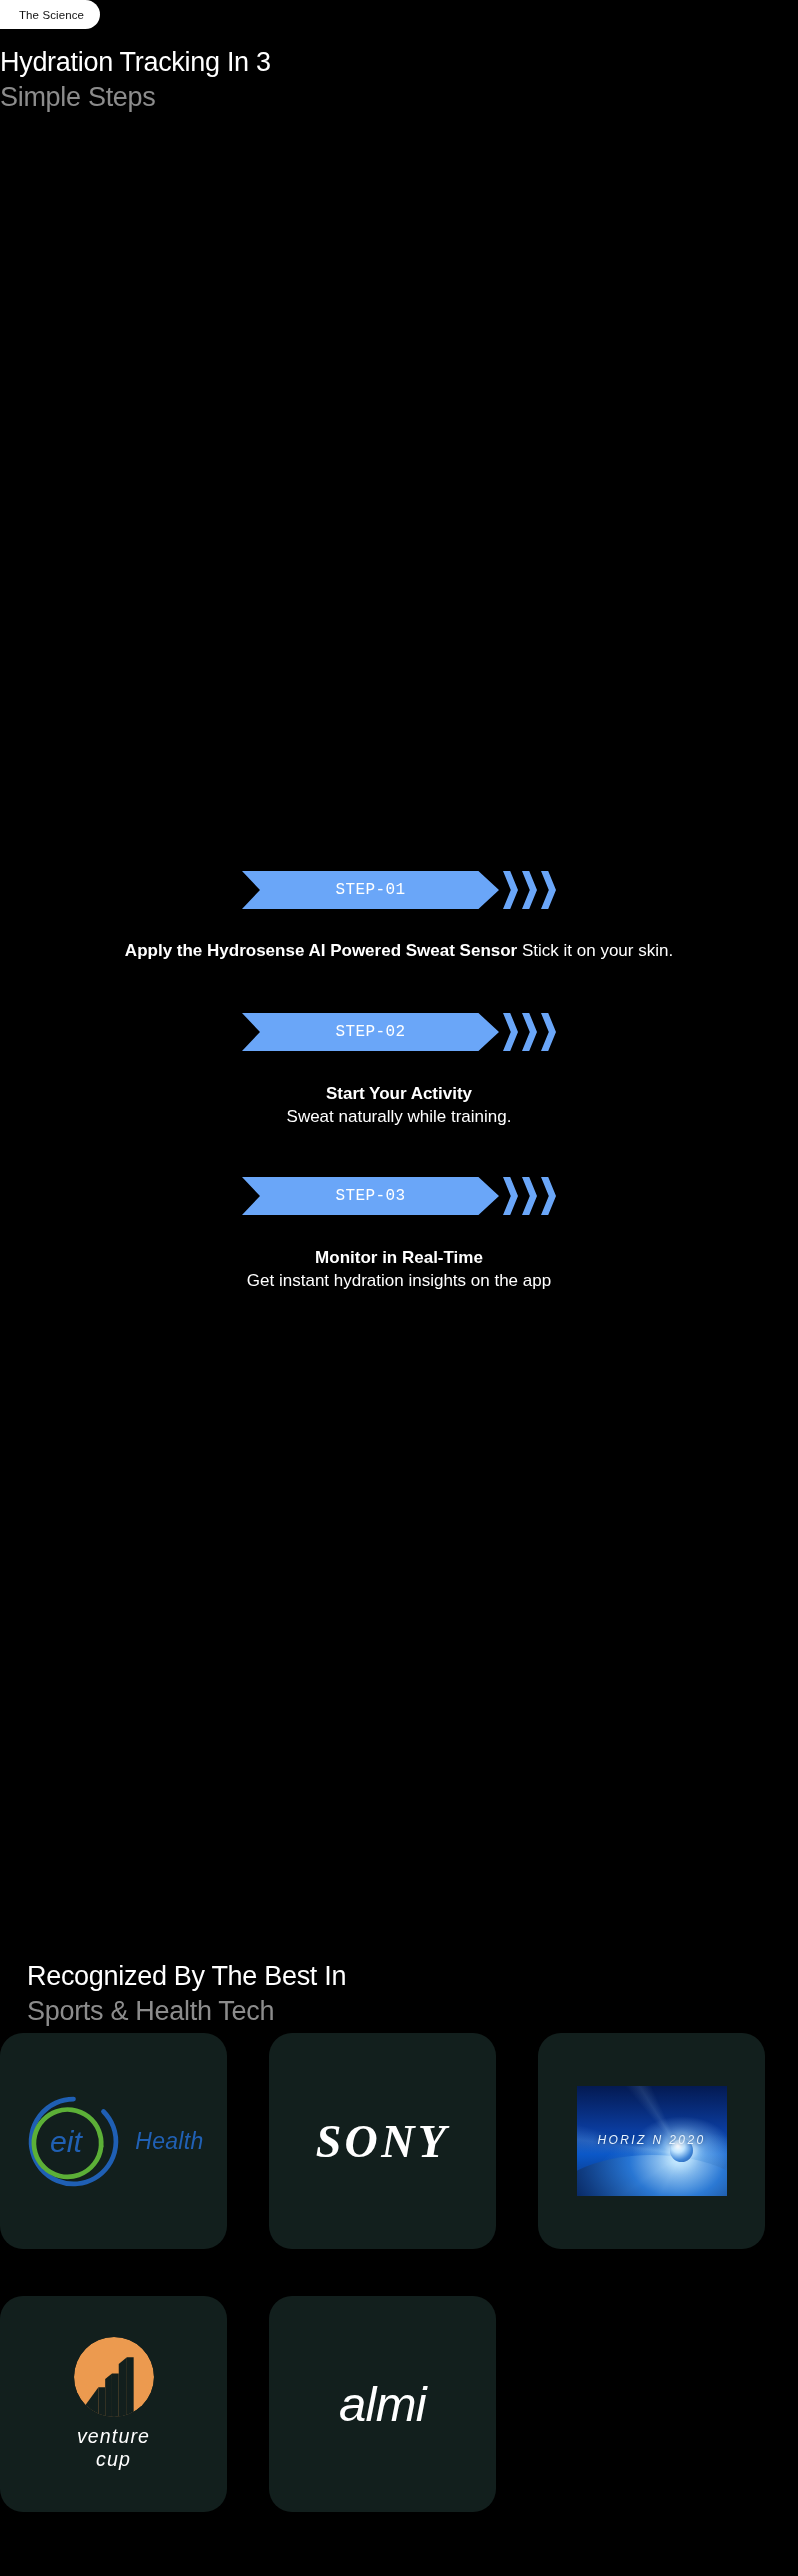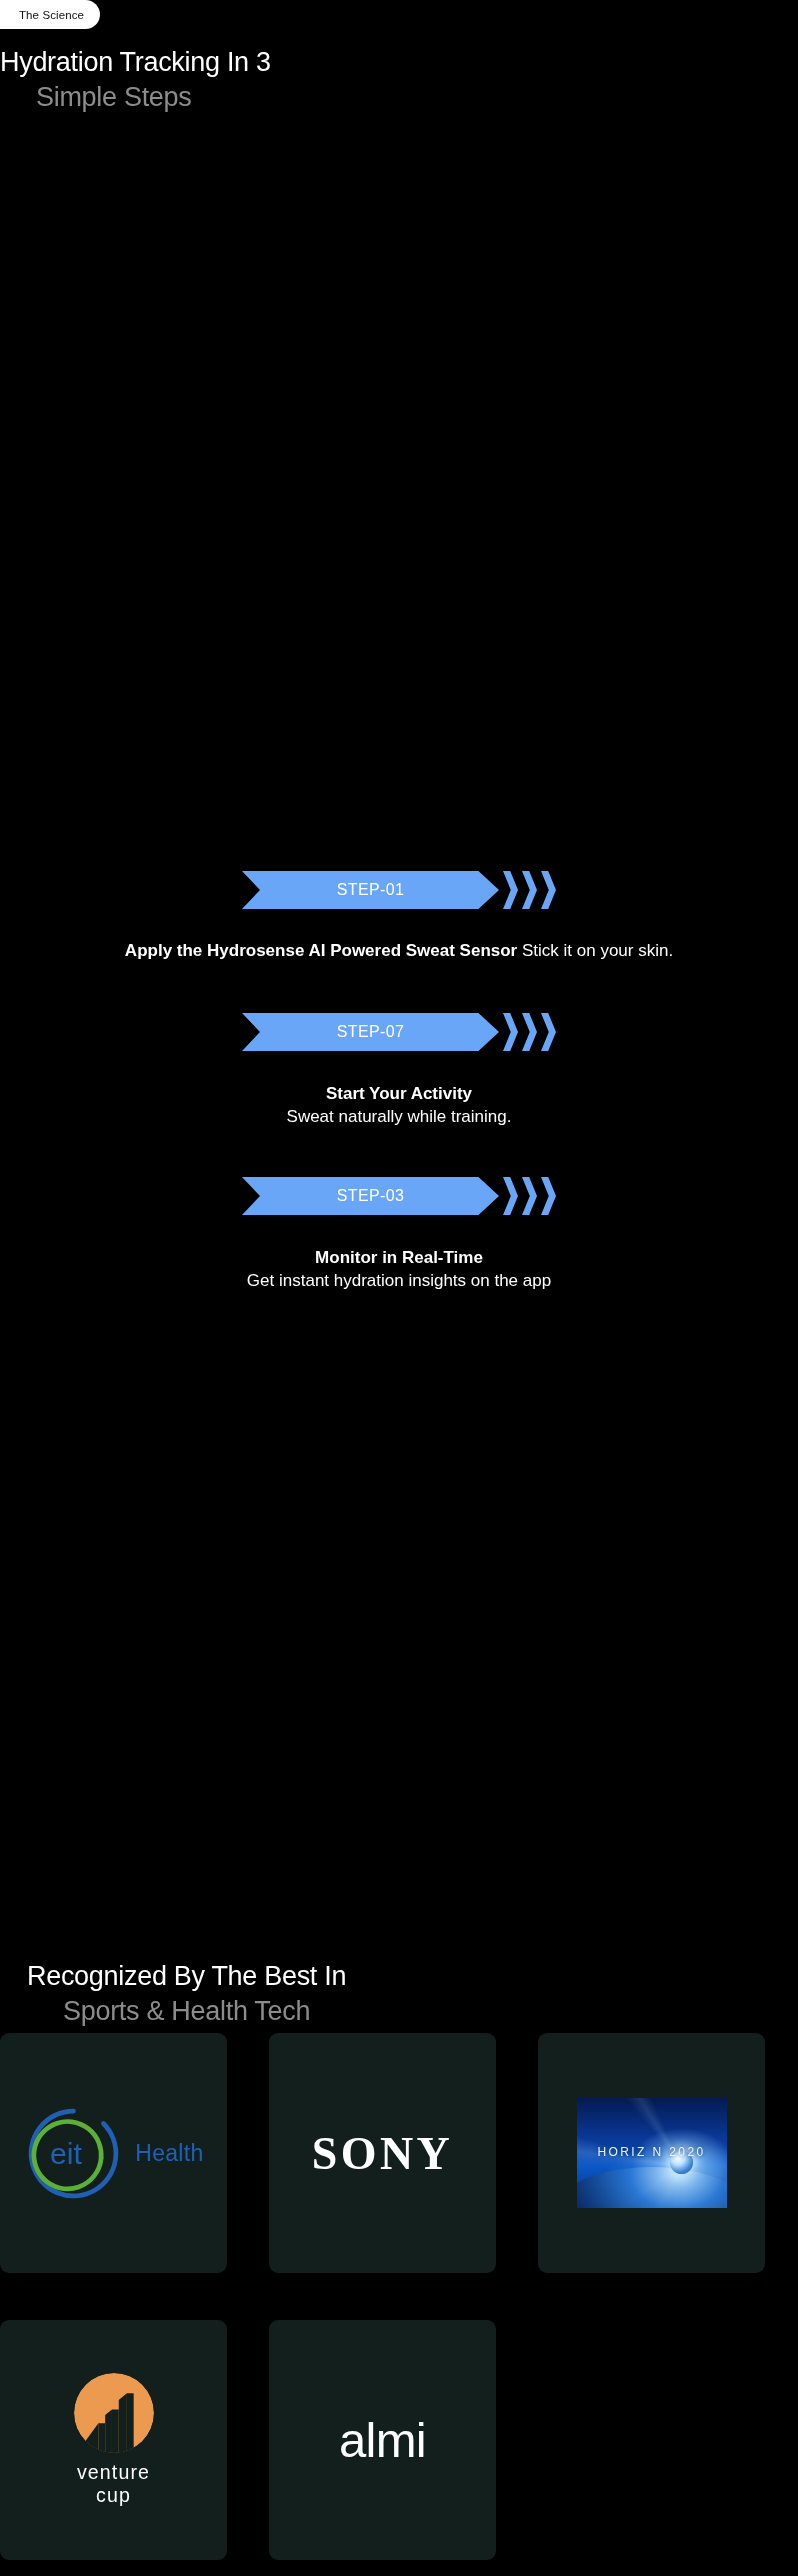--- a/index.html
+++ b/index.html
@@ -41,37 +41,38 @@
   .heading {
     position: absolute;
     left: 0px;
     font-size: 27px;
     line-height: 35px;
     font-weight: 400;
     letter-spacing: -0.3px;
     white-space: nowrap;
   }
   .heading .line1 { color: #ffffff; display: block; }
-  .heading .line2 { color: #8c8c8c; display: block; padding-left: 36px; }
+  .heading .line2 { color: #8c8c8c; display: block; }
 
   #hero-heading { top: 45px; }
   #recognized-heading { top: 1959px; margin-left: 27px; }
 
   
   .steps { position: absolute; left: 0; top: 871px; width: 798px; }
   .step { position: relative; width: 798px; }
   .step-badge-row {
     display: flex;
     justify-content: center;
     align-items: center;
   }
   .step-badge-wrap {
     position: relative;
     display: flex;
     align-items: center;
+    font-family: Liberation Mono, monospace;
   }
   .chev-banner {
     width: 257px;
     height: 38px;
     background: #6aa6f8;
     display: flex;
     align-items: center;
     justify-content: center;
     color: #ffffff;
     font-size: 16px;
@@ -115,27 +116,28 @@
     left: 0px;
     top: 2033px;
     width: 798px;
     display: grid;
     grid-template-columns: 227px 227px 227px;
     column-gap: 42px;
     row-gap: 47px;
   }
   .logo-card {
     width: 227px;
-    height: 240px;
+    height: 216px;
     background: #121f1d;
-    border-radius: 9px;
+    border-radius: 23px;
     display: flex;
     align-items: center;
     justify-content: center;
     overflow: hidden;
+    font-style: italic;
   }
 
   
   .eit-wrap { display: flex; align-items: center; gap: 10.8px; }
   .eit-mark { position: relative; width: 101px; height: 101px; }
   .eit-health-text {
     color: #2060b4;
     font-size: 23px;
     letter-spacing: 0.3px;
     font-weight: 400;
@@ -249,21 +251,21 @@
     </div>
     <div class="step-body">
       <div class="step-title"><span>Apply the Hydrosense AI Powered Sweat Sensor</span><span class="normal"> Stick it on your skin.</span></div>
     </div>
   </div>
 
   <div class="step step-2">
     <div class="step-badge-row">
       <div class="step-badge-wrap">
         <div class="chev-banner">
-          <span>STEP-07</span>
+          <span>STEP-02</span>
         </div>
         <span class="chev"></span>
         <span class="chev"></span>
         <span class="chev"></span>
       </div>
     </div>
     <div class="step-body">
       <div class="step-title">Start Your Activity</div>
       <div class="step-desc">Sweat naturally while training.</div>
     </div>

